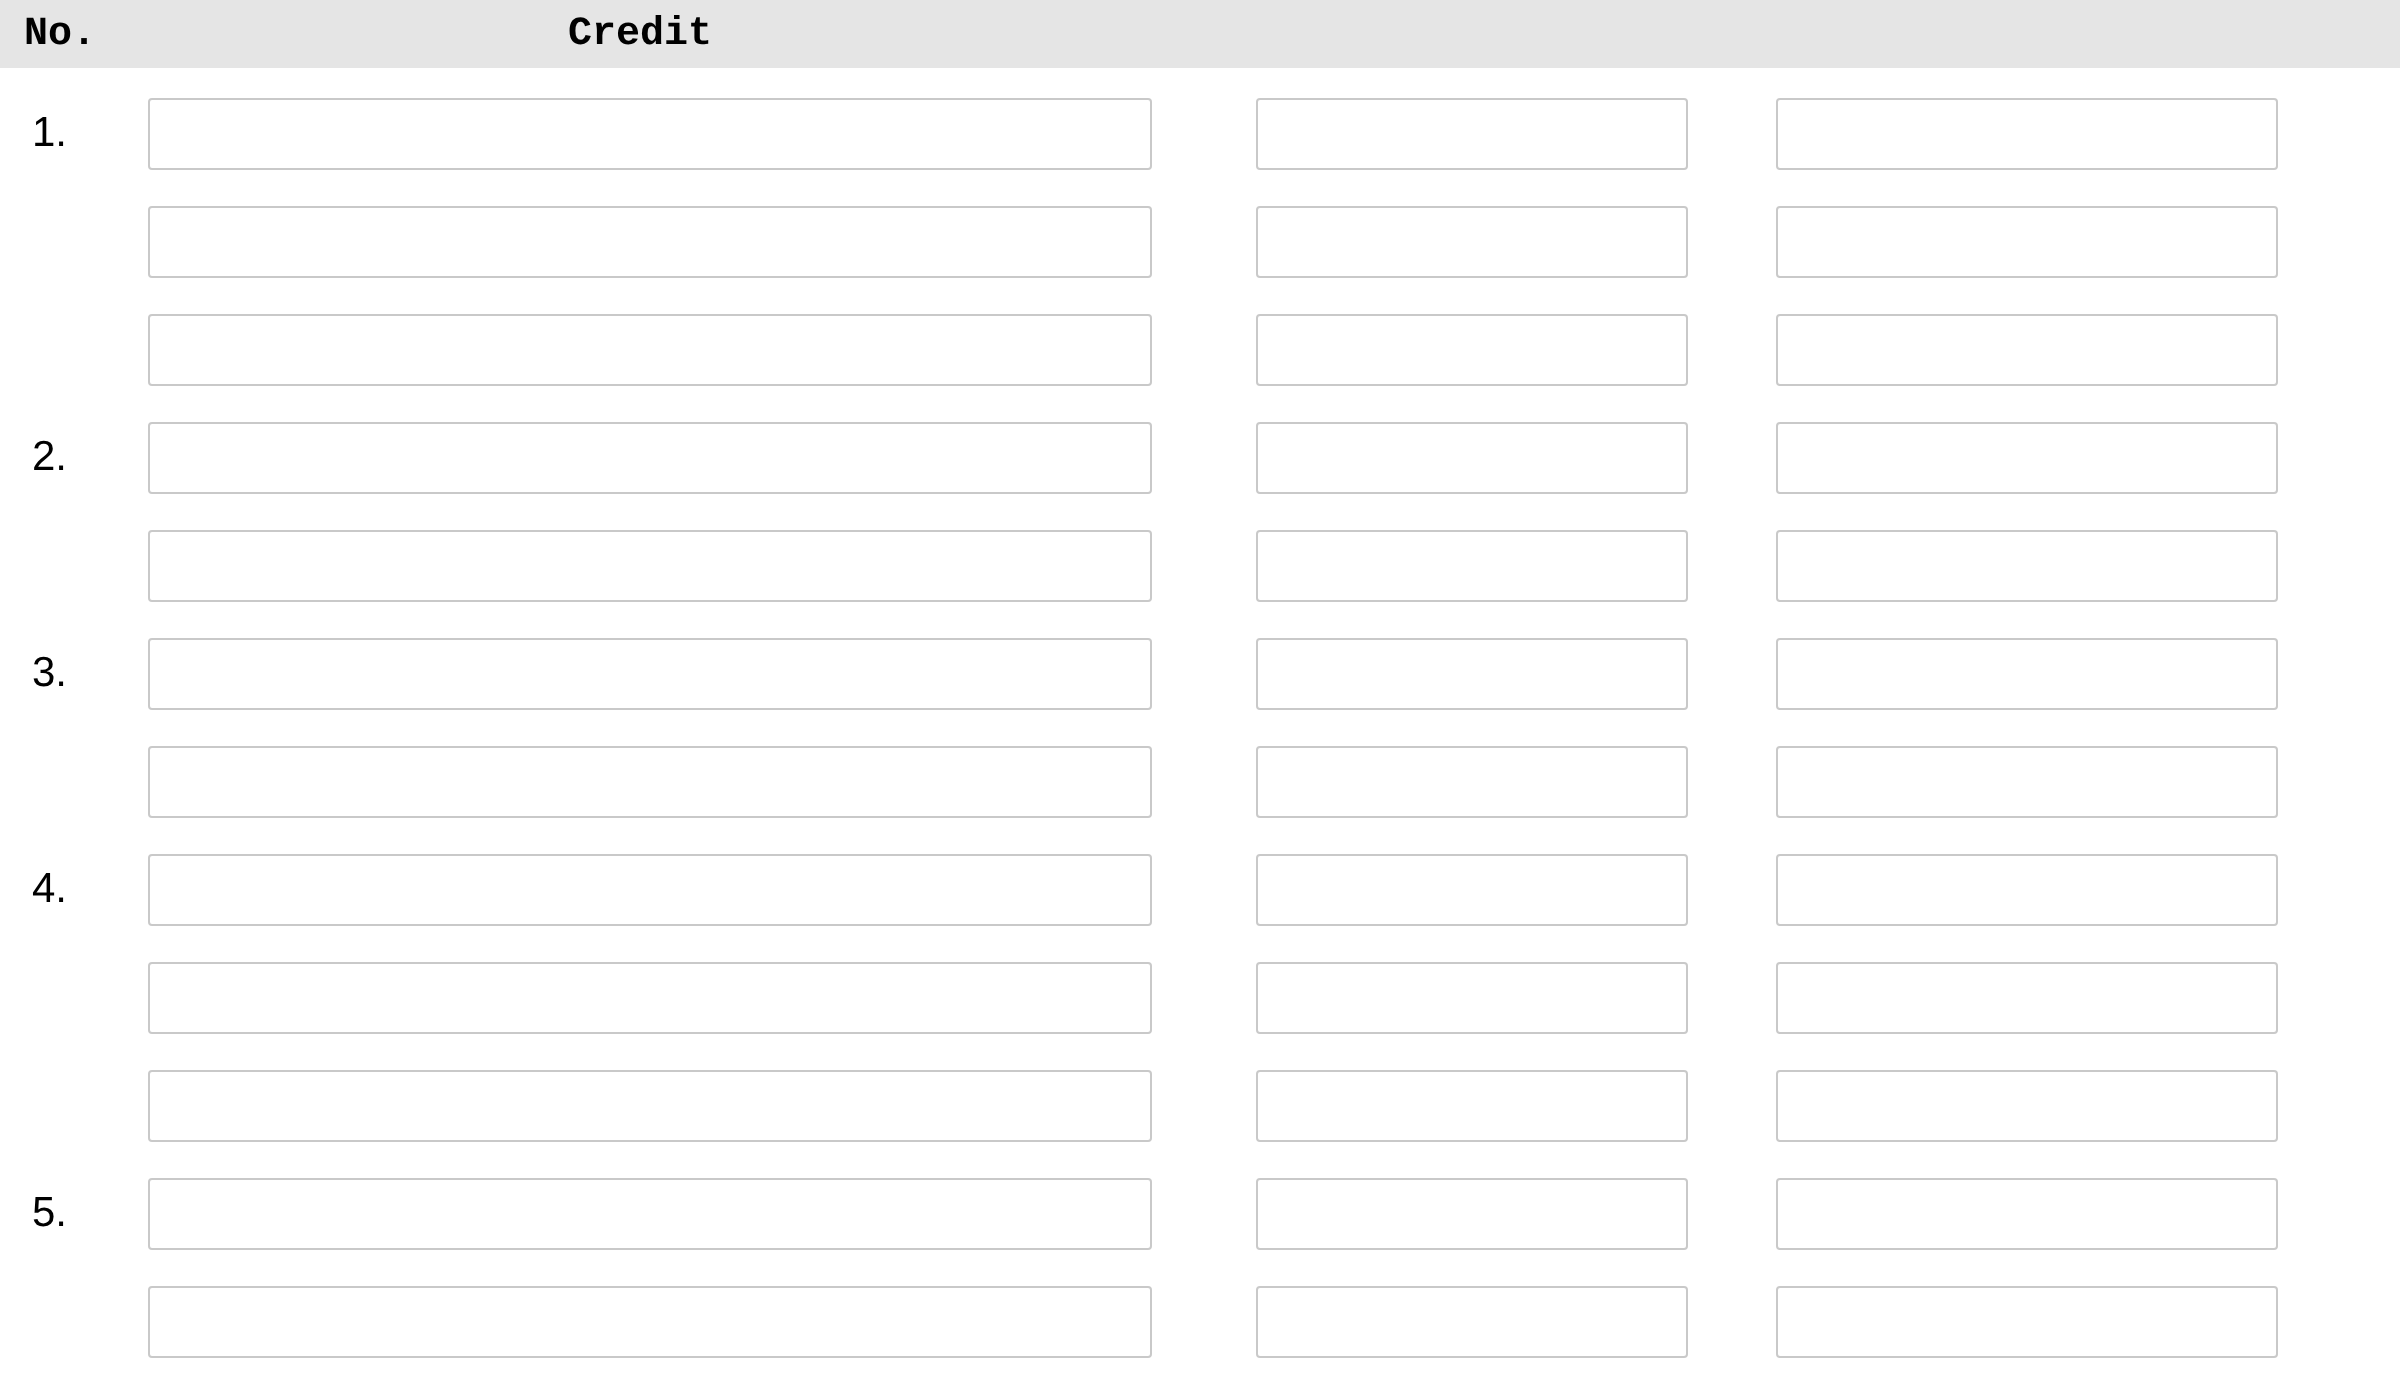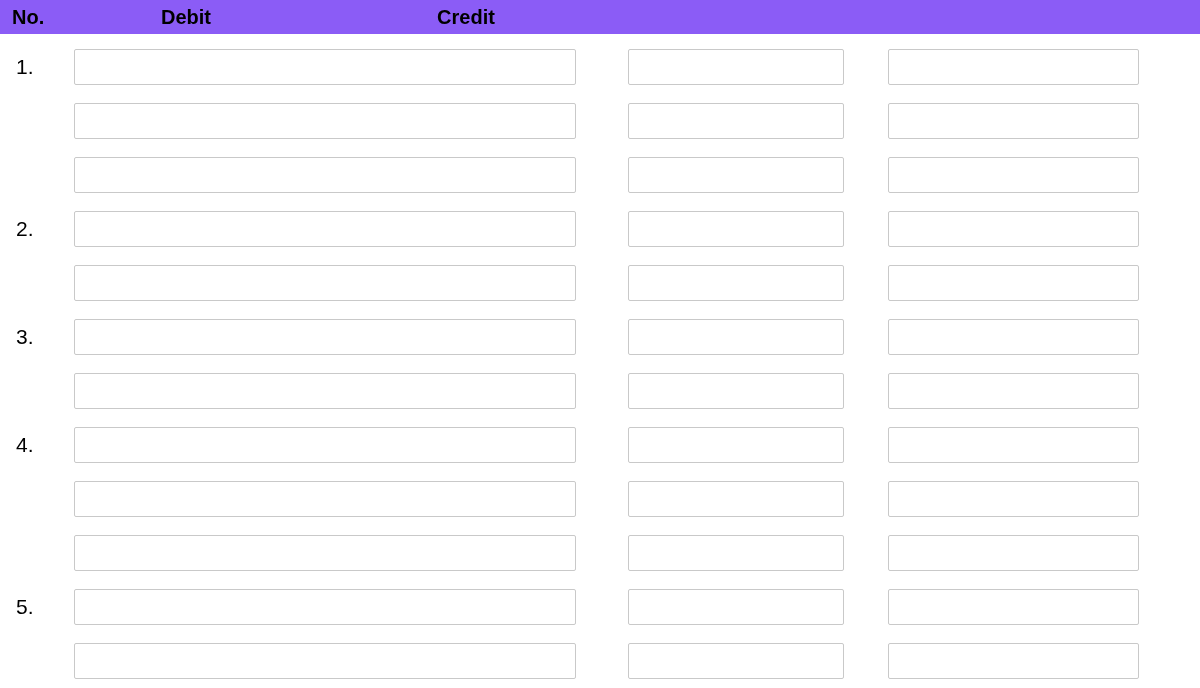--- a/index.html
+++ b/index.html
@@ -9,43 +9,44 @@
     width: 1200px;
     height: 688px;
     font-family: Arial, Helvetica, sans-serif;
     font-size: 20px;
     background: #ffffff;
     color: #000;
   }
   .table { width: 100%; }
   .header-row {
     display: flex;
-    background: #8b5cf6;
+    background: #e5e5e5;
     height: 34px;
     align-items: center;
+    font-family: Liberation Mono, monospace;
   }
   .col-no {
     flex: 0 0 56px;
     padding-left: 12px;
     font-weight: bold;
   }
   .col-account {
     flex: 0 0 550px;
     font-weight: bold;
     padding-left: 4px;
   }
   .col-debit {
     flex: 0 0 260px;
     font-weight: bold;
     text-align: center;
   }
   .col-credit {
     flex: 0 0 300px;
     font-weight: bold;
-    text-align: center;
+    text-align: right;
   }
   .body { padding-top: 6px; }
   .row {
     display: flex;
     align-items: center;
     height: 54px;
   }
   .cell-no {
     flex: 0 0 56px;
     padding-left: 16px;
@@ -77,21 +78,20 @@
     outline: none;
   }
   .cell-credit input.field { width: 98%; }
 </style>
 </head>
 <body>
 
 <div class="table">
   <div class="header-row">
     <div class="col-no">No.</div>
-    <div class="col-debit">Debit</div>
     <div class="col-credit">Credit</div>
   </div>
   <div class="body" id="rows-container">
       <div class="row">
         <div class="cell-no">1.</div>
         <div class="cell-account"><input type="text" class="field" style=""></div>
         <div class="cell-debit"><input type="text" class="field" style=""></div>
         <div class="cell-credit"><input type="text" class="field" style=""></div>
       </div>
       <div class="row">

